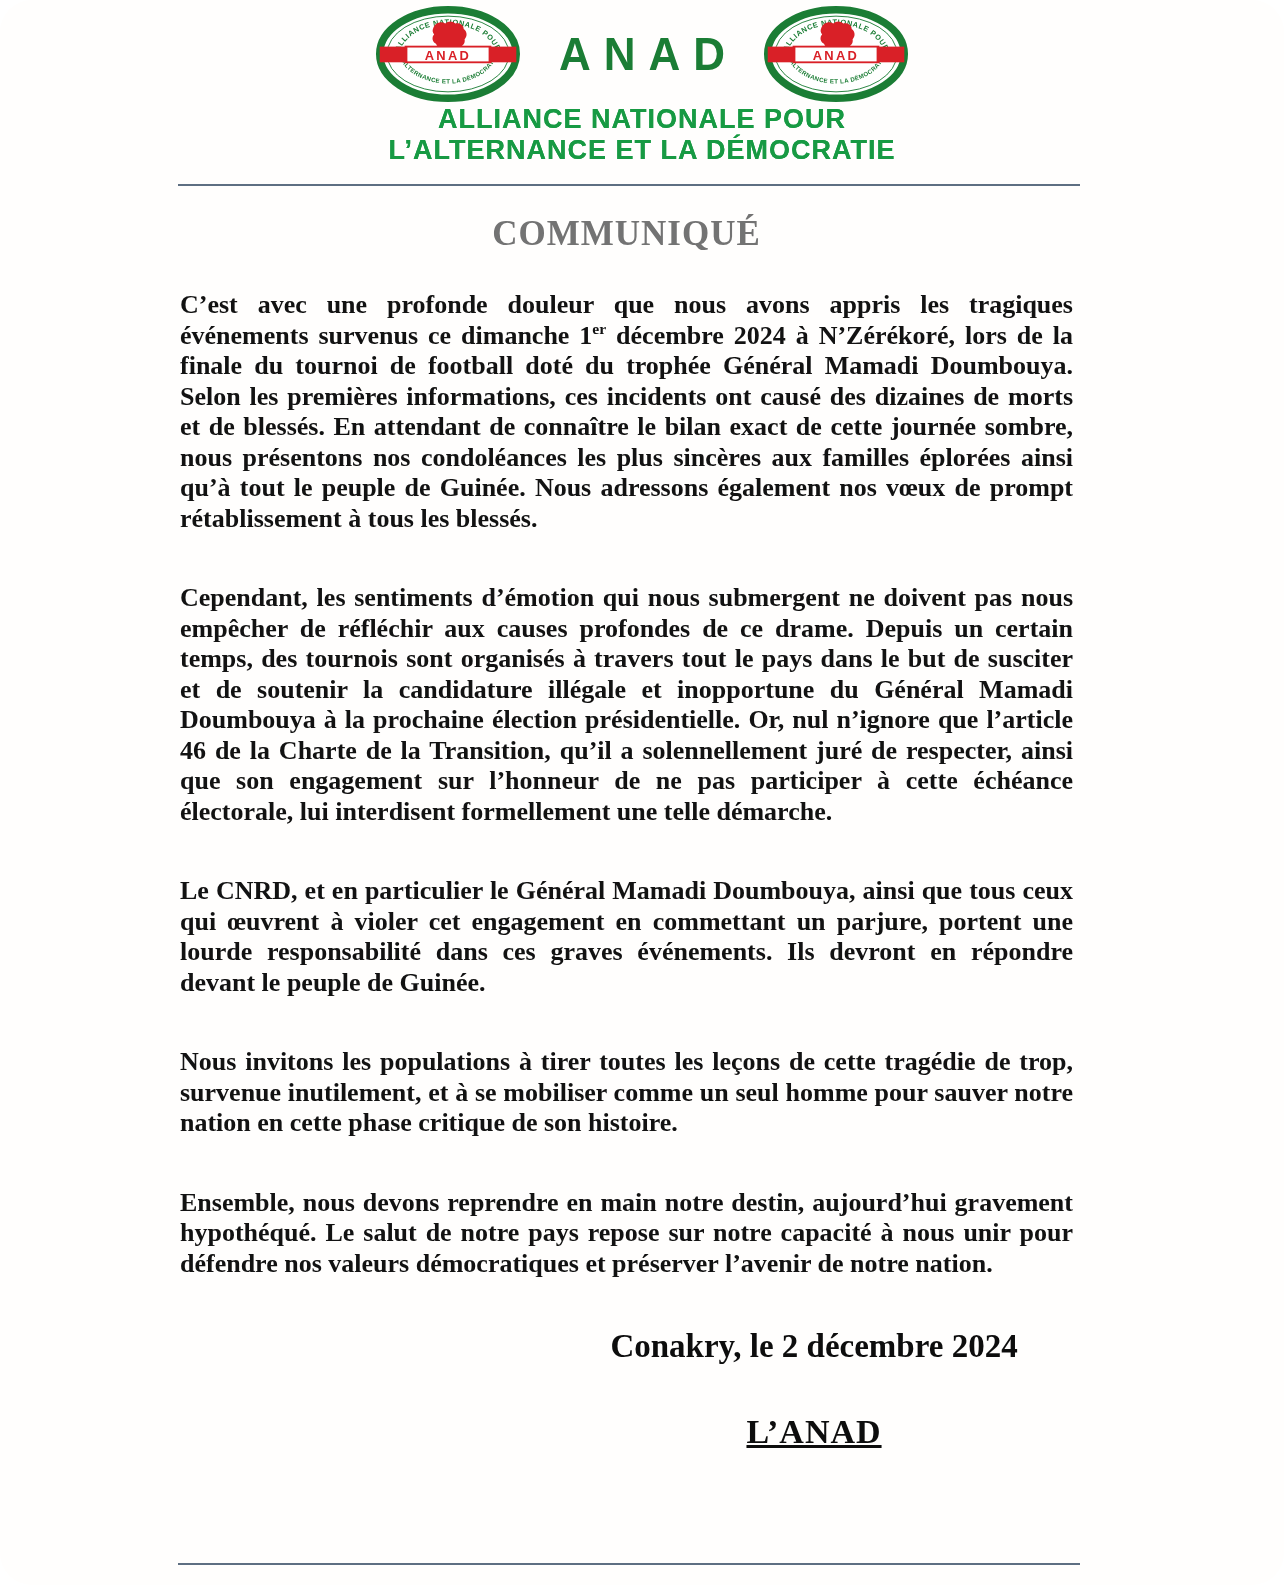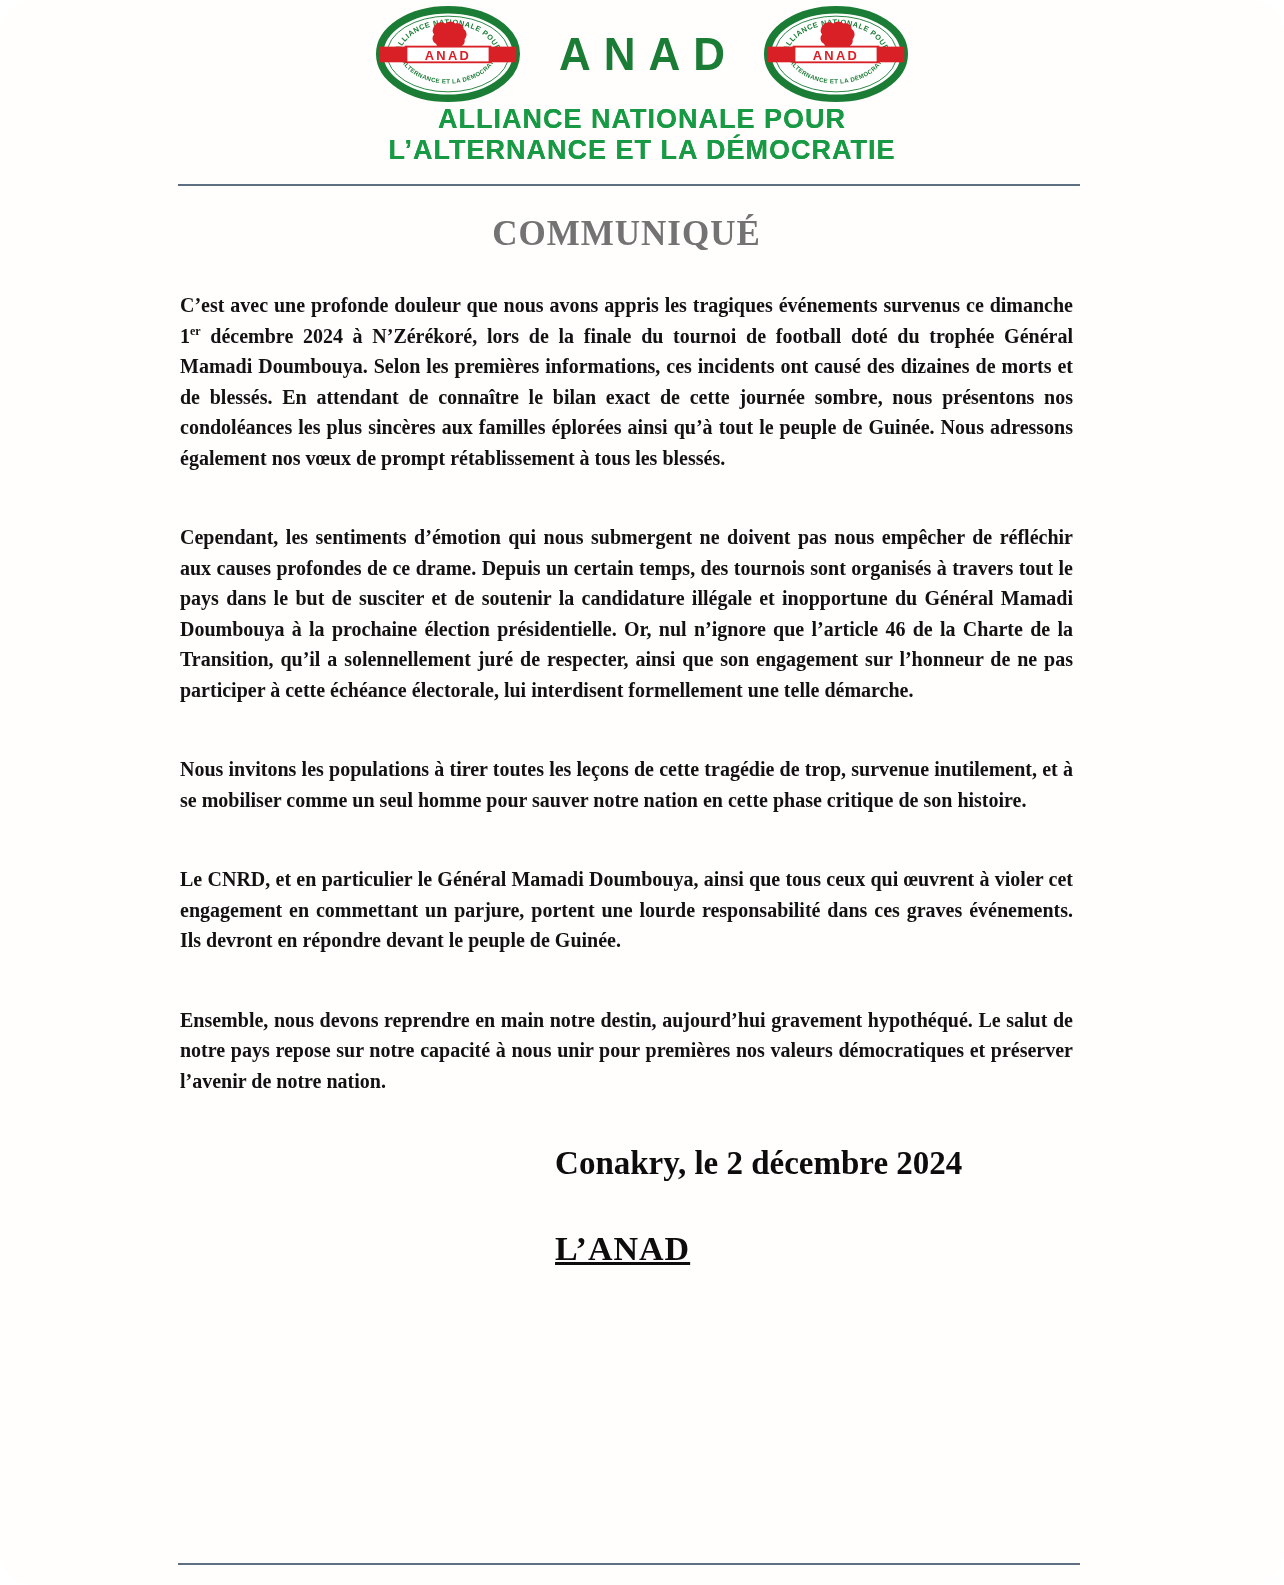--- a/index.html
+++ b/index.html
@@ -58,35 +58,35 @@
   .doc-title{
     margin:28px 0 36px 0;
     text-align:center;
     font-size:35px;
     font-weight:700;
     letter-spacing:1px;
     color:#737373;
   }
   .doc p{
     margin:0 0 49px 0;
-    font-size:20px;
+    font-size:26px;
     line-height:30.5px;
     font-weight:700;
     text-align:justify;
     text-justify:inter-word;
   }
   .doc p sup{
     font-size:60%;
     line-height:0;
     vertical-align:super;
   }
   .sign-block{
     margin:14px 0 0 42%;
     width:58%;
-    text-align:left;
+    text-align:center;
   }
   .dateline{
     font-size:33px;
     font-weight:700;
     color:#0d0d0d;
   }
   .signature{
     margin-top:48px;
     font-size:34px;
     font-weight:700;
@@ -158,25 +158,25 @@
   <div class="rule rule-top"></div>
 
   <main class="doc">
 
     <h1 class="doc-title">COMMUNIQUÉ</h1>
 
     <p><span>C’est avec une profonde douleur que nous avons appris les tragiques événements survenus ce dimanche 1</span><sup>er</sup><span> décembre 2024 à N’Zérékoré, lors de la finale du tournoi de football doté du trophée Général Mamadi Doumbouya. Selon les premières informations, ces incidents ont causé des dizaines de morts et de blessés. En attendant de connaître le bilan exact de cette journée sombre, nous présentons nos condoléances les plus sincères aux familles éplorées ainsi qu’à tout le peuple de Guinée. Nous adressons également nos vœux de prompt rétablissement à tous les blessés.</span></p>
 
     <p>Cependant, les sentiments d’émotion qui nous submergent ne doivent pas nous empêcher de réfléchir aux causes profondes de ce drame. Depuis un certain temps, des tournois sont organisés à travers tout le pays dans le but de susciter et de soutenir la candidature illégale et inopportune du Général Mamadi Doumbouya à la prochaine élection présidentielle. Or, nul n’ignore que l’article 46 de la Charte de la Transition, qu’il a solennellement juré de respecter, ainsi que son engagement sur l’honneur de ne pas participer à cette échéance électorale, lui interdisent formellement une telle démarche.</p>
 
+    <p>Le CNRD, et en particulier le Général Mamadi Doumbouya, ainsi que tous ceux qui œuvrent à violer cet engagement en commettant un parjure, portent une lourde responsabilité dans ces graves événements. Ils devront en répondre devant le peuple de Guinée.</p>
+
     <p>Nous invitons les populations à tirer toutes les leçons de cette tragédie de trop, survenue inutilement, et à se mobiliser comme un seul homme pour sauver notre nation en cette phase critique de son histoire.</p>
 
-    <p>Le CNRD, et en particulier le Général Mamadi Doumbouya, ainsi que tous ceux qui œuvrent à violer cet engagement en commettant un parjure, portent une lourde responsabilité dans ces graves événements. Ils devront en répondre devant le peuple de Guinée.</p>
-
-    <p>Ensemble, nous devons reprendre en main notre destin, aujourd’hui gravement hypothéqué. Le salut de notre pays repose sur notre capacité à nous unir pour premières nos valeurs démocratiques et préserver l’avenir de notre nation.</p>
+    <p>Ensemble, nous devons reprendre en main notre destin, aujourd’hui gravement hypothéqué. Le salut de notre pays repose sur notre capacité à nous unir pour défendre nos valeurs démocratiques et préserver l’avenir de notre nation.</p>
 
     <div class="sign-block">
       <div class="dateline">Conakry, le 2 décembre 2024</div>
       <div class="signature">L’ANAD</div>
     </div>
 
   </main>
 
   <div class="rule rule-bottom"></div>
 

